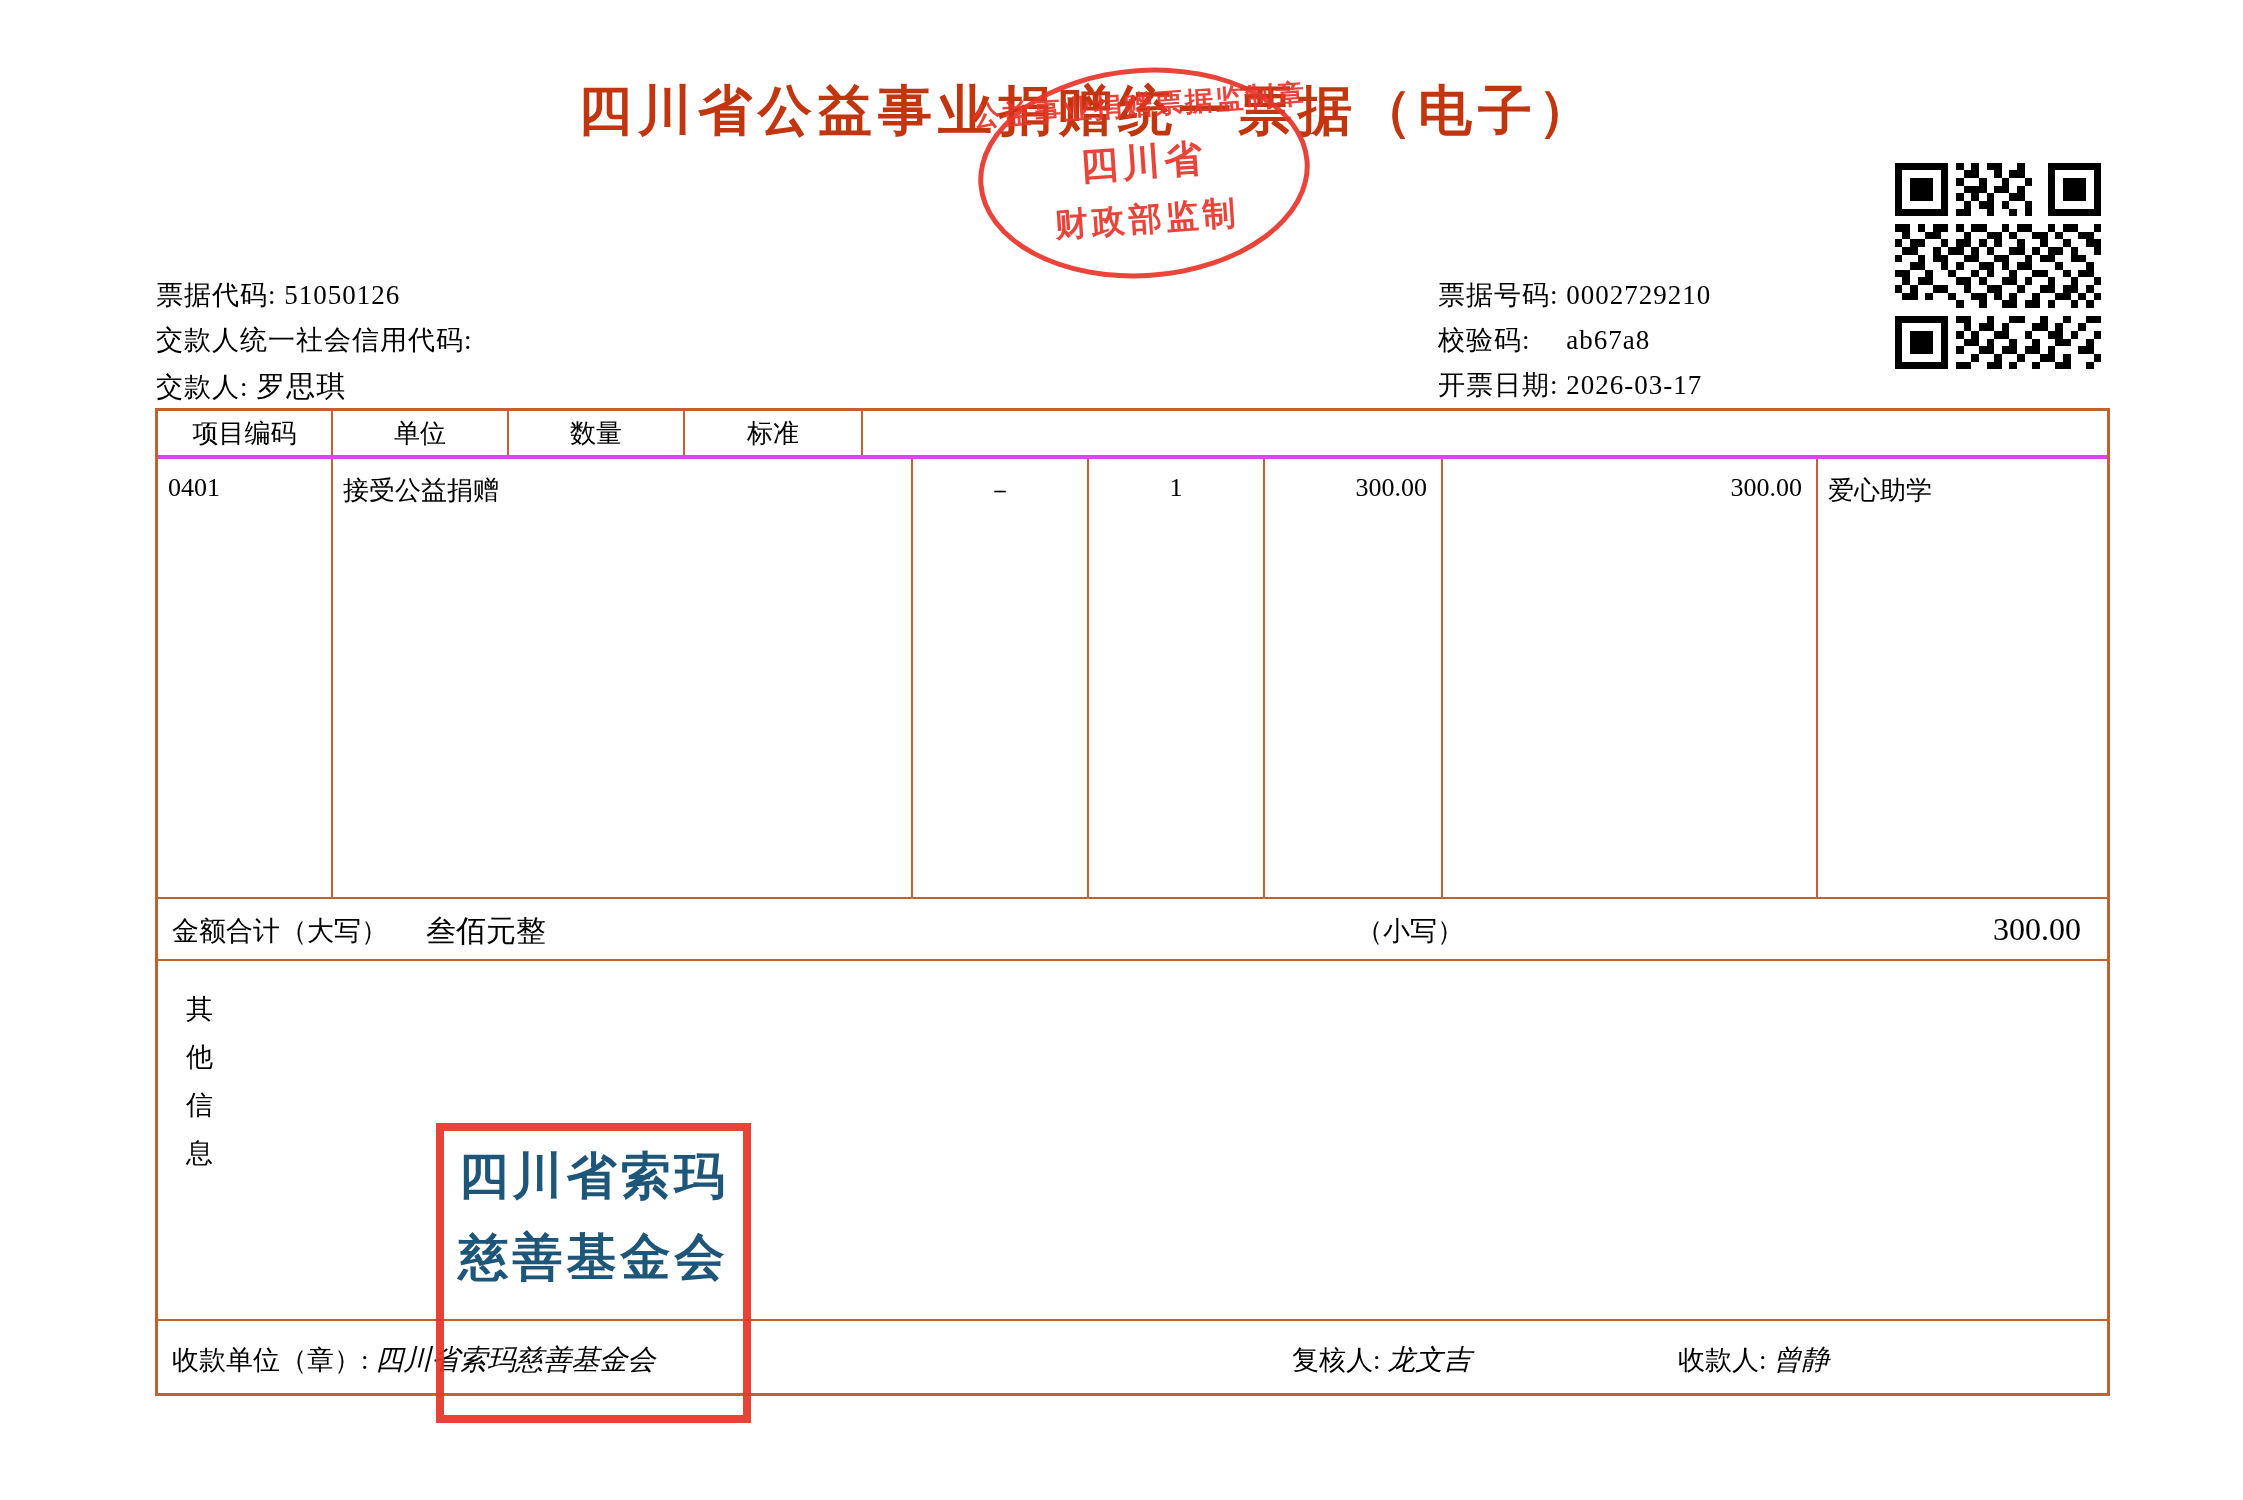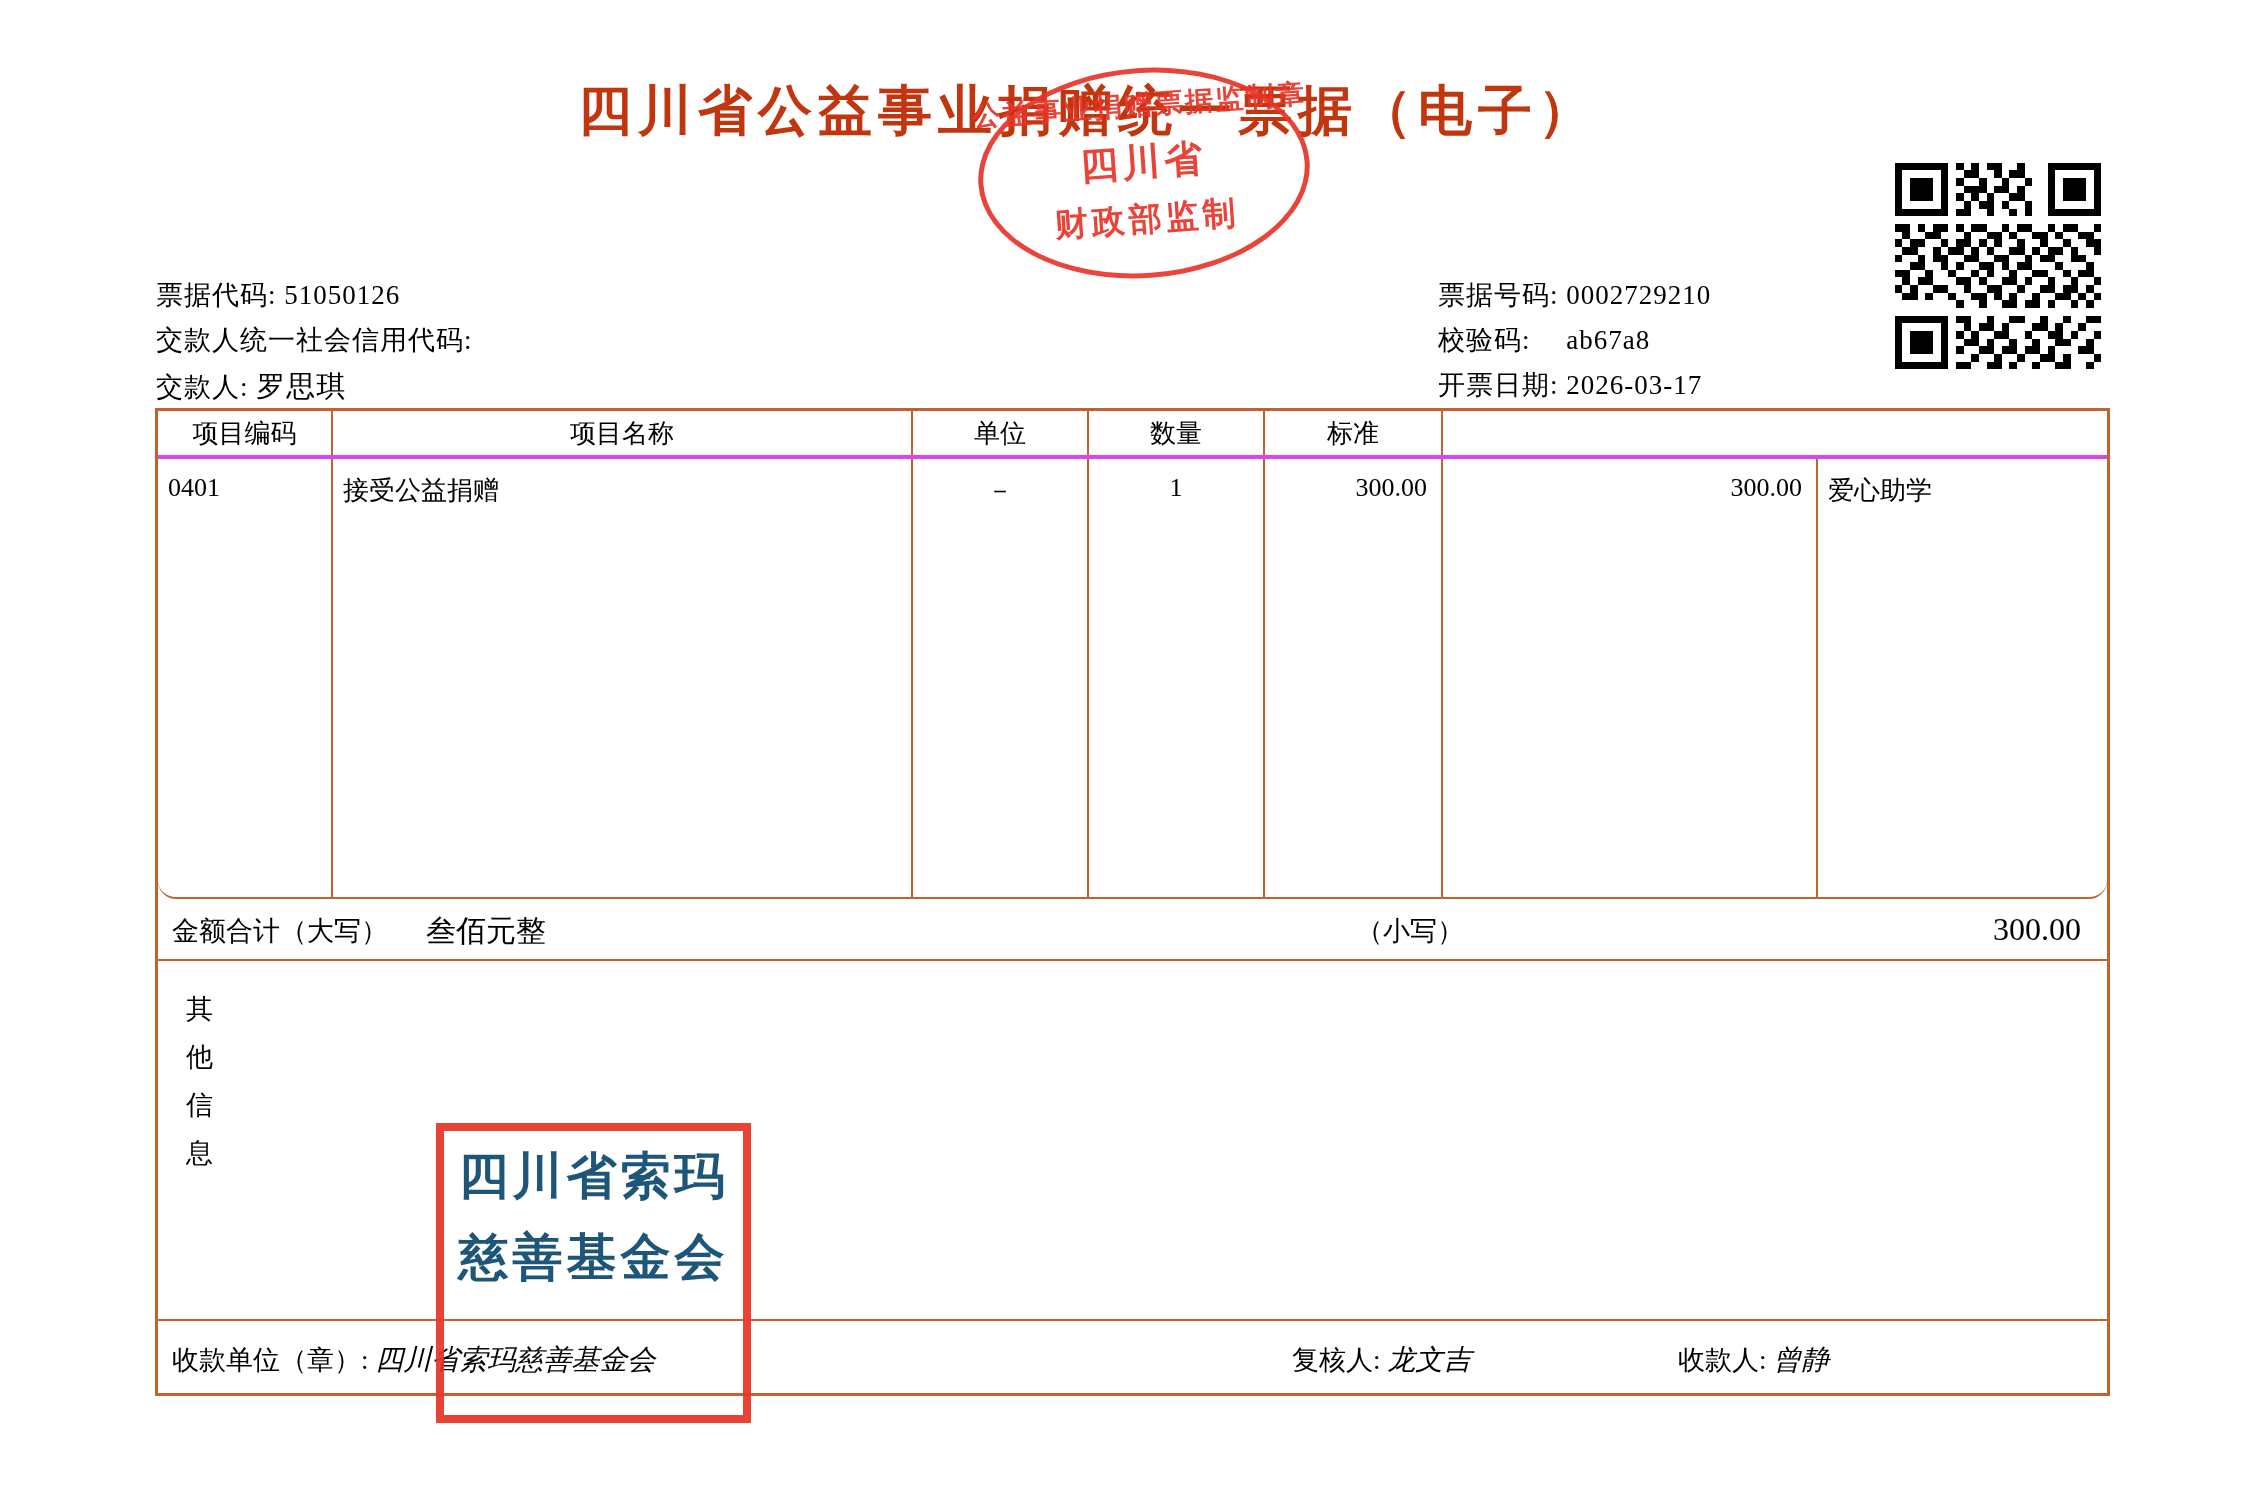--- a/index.html
+++ b/index.html
@@ -141,21 +141,20 @@
   .c-name  { width: 580px; }
   .c-unit  { width: 176px; }
   .c-qty   { width: 176px; }
   .c-std   { width: 178px; }
   .c-amt   { width: 375px; }
   .c-note  { flex: 1; }
 
   .body-row {
     height: 440px;
     border-bottom: 2px solid #c1622f;
-    border-radius: 18px;
   }
   .body-row .cell {
     align-items: flex-start;
     padding-top: 14px;
   }
   .ctr { justify-content: center; }
   .right { justify-content: flex-end; padding-right: 14px; }
 
   .total-row {
     height: 62px;
@@ -455,21 +454,20 @@
   </div>
   <div class="hdr hdr-right3">
     <span>开票日期:</span>
     <span class="val mono">2026-03-17</span>
   </div>
 
   <div class="tbl">
 
     <div class="row head-row">
       <div class="cell c-code">项目编码</div>
-      <div class="cell c-name">项目名称</div>
       <div class="cell c-unit">单位</div>
       <div class="cell c-qty">数量</div>
       <div class="cell c-std">标准</div>
     </div>
 
     <div class="row body-row">
       <div class="cell c-code">0401</div>
       <div class="cell c-name">接受公益捐赠</div>
       <div class="cell c-unit ctr">－</div>
       <div class="cell c-qty ctr">1</div>

